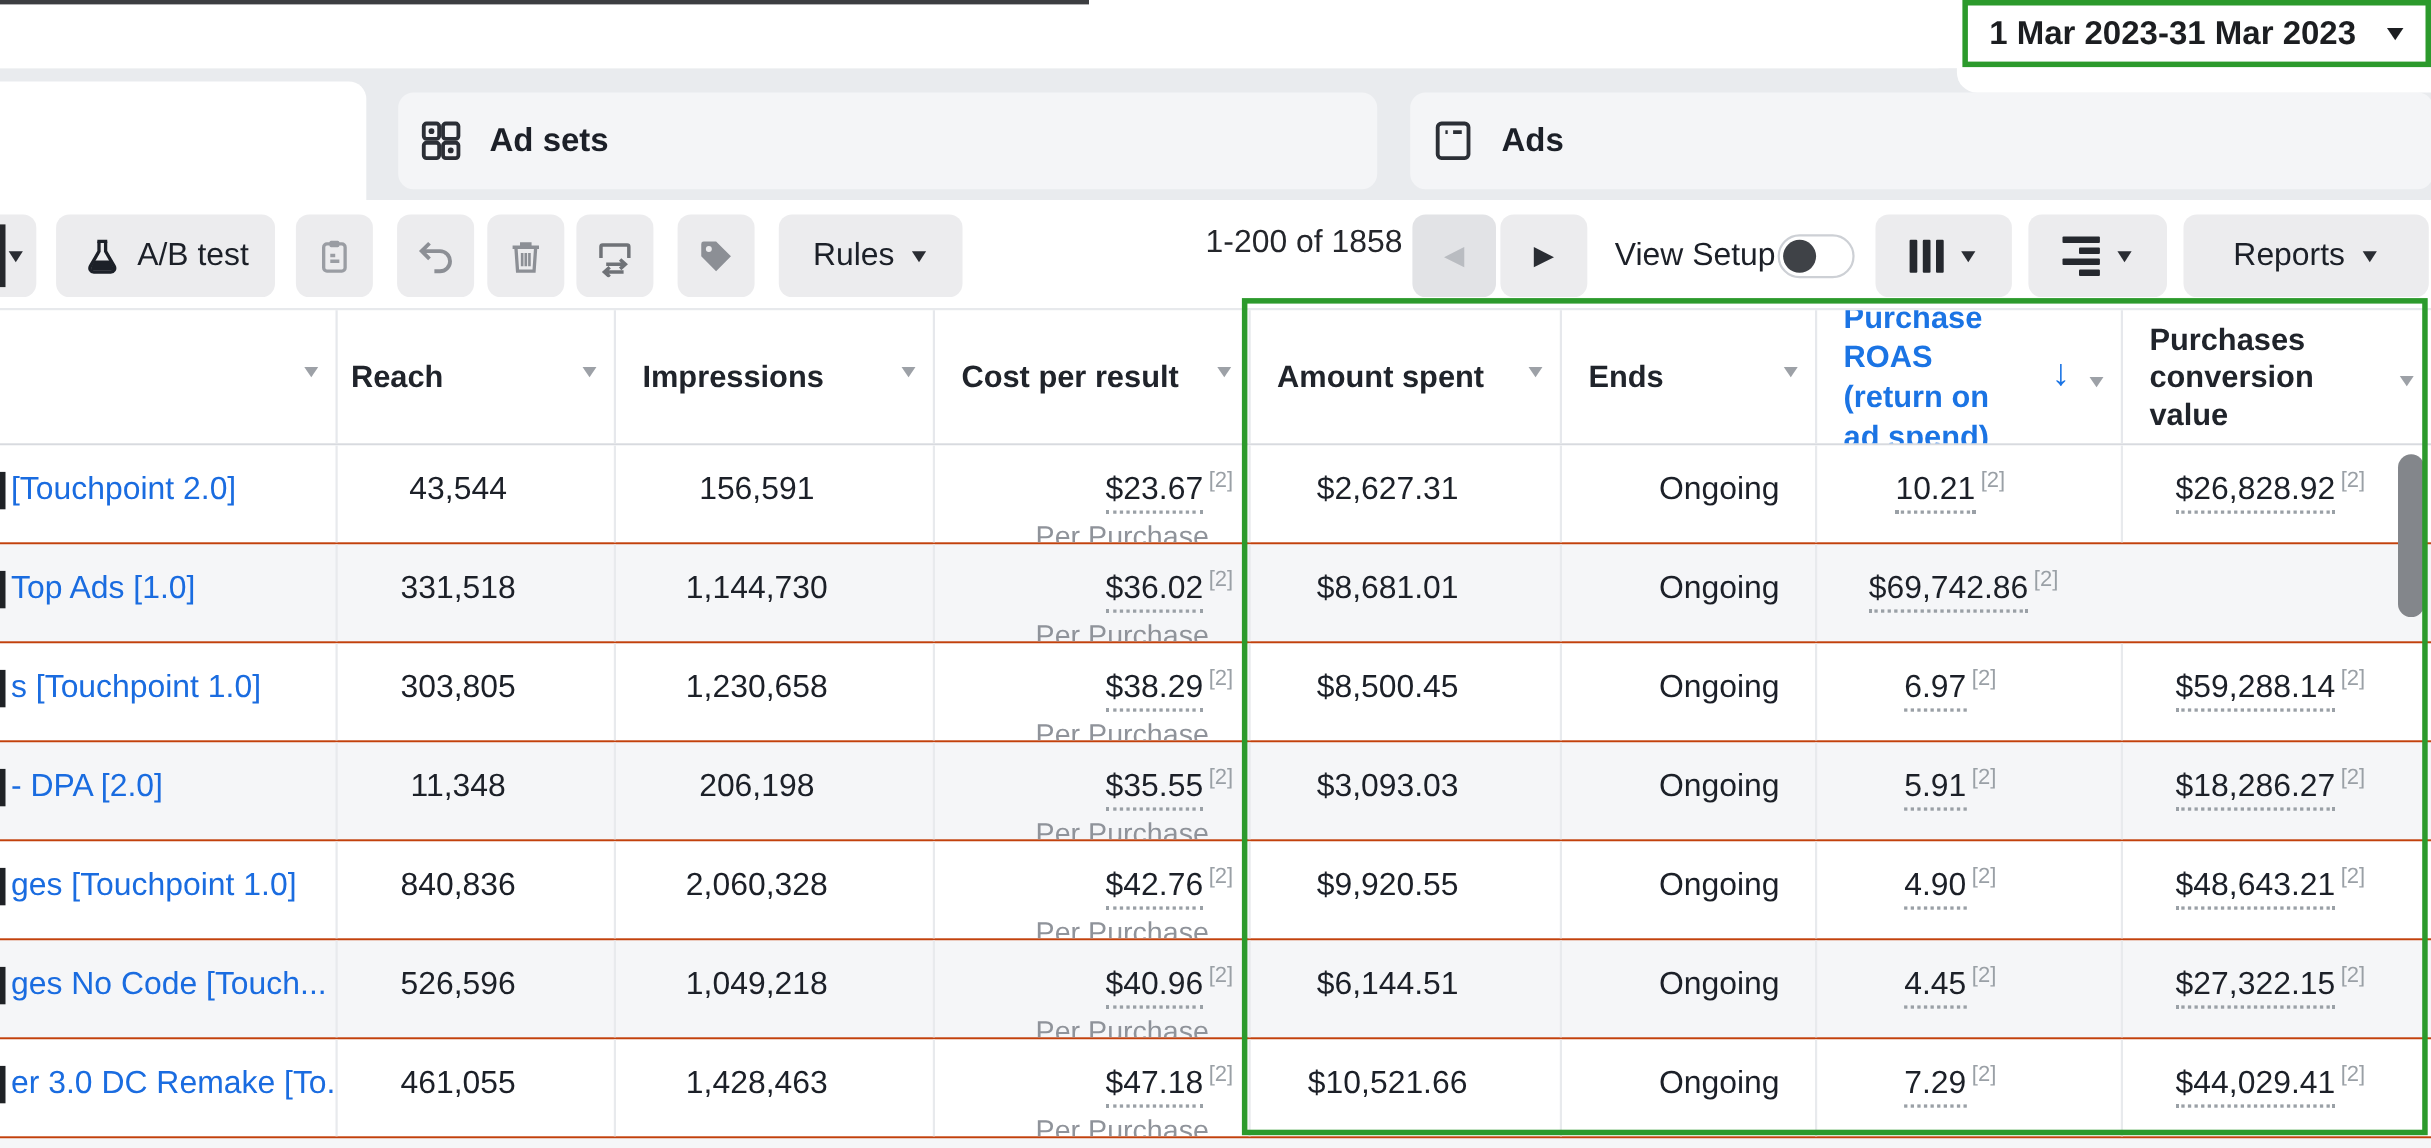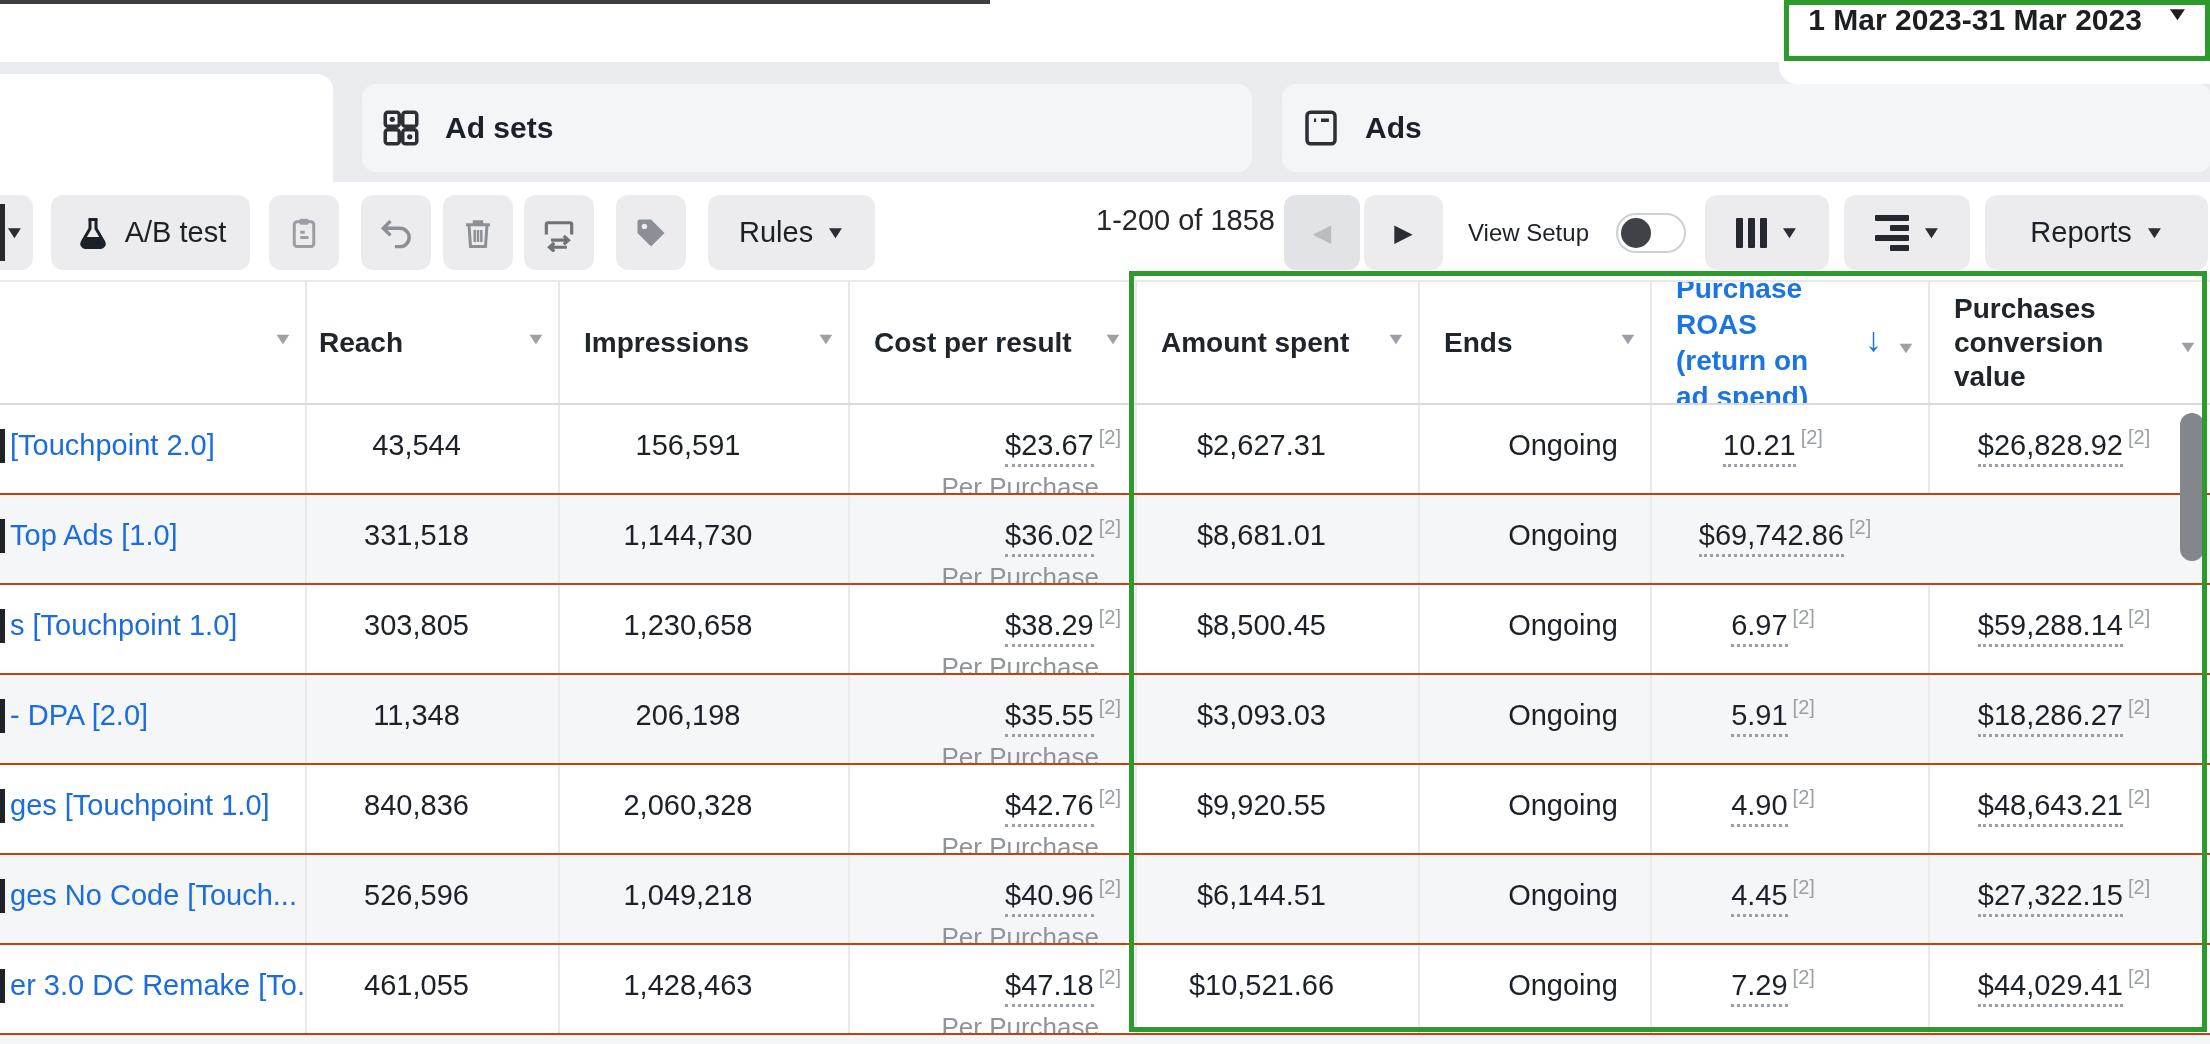--- a/index.html
+++ b/index.html
@@ -5,21 +5,21 @@
   * { margin:0; padding:0; box-sizing:border-box; }
   html,body { width:2210px; height:1044px; overflow:hidden; background:#fff;
     font-family:"Liberation Sans","DejaVu Sans",sans-serif; color:#1c2028; }
   .abs { position:absolute; }
 
   
   .topbar-left  { left:0; top:0; width:1779px; height:62px; background:#fff; border-bottom-right-radius:18px; z-index:3; }
   .topbar-right { left:1779px; top:0; width:431px; height:84px; background:#fff; border-bottom-left-radius:18px; z-index:3; }
   .top-edge-line { left:0; top:0; width:990px; height:4px; background:#3c3e41; z-index:4; }
   .date-btn { left:1789px; top:3px; width:417px; height:56px; background:#fff; z-index:5;
-    display:flex; justify-content:center; gap:26px;
+    display:flex; align-items:center; justify-content:center; gap:26px;
     font-size:30px; font-weight:600; color:#1c1e21; }
   .date-btn .caret { font-size:19px; color:#1c1e21; transform:scaleX(1.35); }
 
   
   .tabsband { left:0; top:62px; width:2210px; height:120px; background:#e9ebee; z-index:1; }
   .tab-active { left:0; top:74px; width:333px; height:108px; background:#fff; border-top-right-radius:16px; z-index:2; }
   .tab { top:84px; height:88px; background:#f4f5f7; border-radius:14px; z-index:2;
     display:flex; align-items:center; gap:23px; padding-left:18px;
     font-size:30px; font-weight:700; color:#1c2028; }
   .tab-adsets { left:362px; width:890px; }
@@ -37,21 +37,21 @@
   .btn-clip  { left:269px; } .btn-undo { left:361px; } .btn-trash { left:443px; }
   .btn-swap  { left:524px; } .btn-tag  { left:616px; }
   .btn-rules { left:708px; width:167px; }
   .pagination { position:absolute; left:1085px; top:1px; width:190px; height:75px;
     display:flex; align-items:center; justify-content:flex-end; font-size:29px; color:#24262b; }
   .btn-prev { left:1284px; width:76px; background:#e2e3e6; }
   .btn-prev .arr { color:#b9bcc1; font-size:24px; }
   .btn-next { left:1364px; width:79px; }
   .btn-next .arr { color:#2a2d33; font-size:24px; }
   .viewsetup { position:absolute; left:1468px; top:13px; height:75px; display:flex; align-items:center;
-    font-size:24px; color:#1c2028; }
+    font-size:29px; color:#1c2028; }
   .toggle { position:absolute; left:1616px; top:31px; width:70px; height:40px; background:#fff;
     border:2px solid #cdd0d5; border-radius:22px; }
   .toggle .knob { position:absolute; left:3px; top:3px; width:30px; height:30px; border-radius:50%; background:#3f4247; }
   .btn-cols { left:1705px; width:124px; } .btn-break { left:1844px; width:126px; }
   .btn-reports { left:1985px; width:223px; }
   .colsicon { display:flex; gap:5px; } .colsicon i { display:block; width:7px; height:30px; background:#25282e; border-radius:1px; }
   .breakicon { display:flex; flex-direction:column; gap:4px; width:34px; }
   .breakicon i { display:block; height:6px; background:#25282e; border-radius:1px; }
   .breakicon i:nth-child(2), .breakicon i:nth-child(4) { width:19px; align-self:flex-end; }
 

